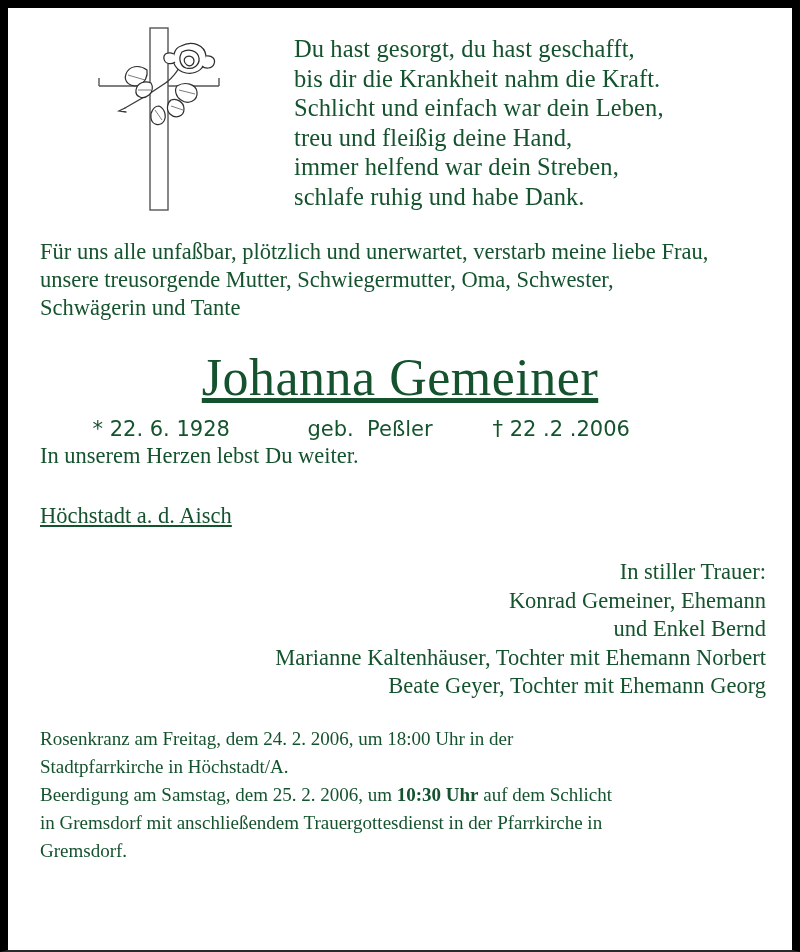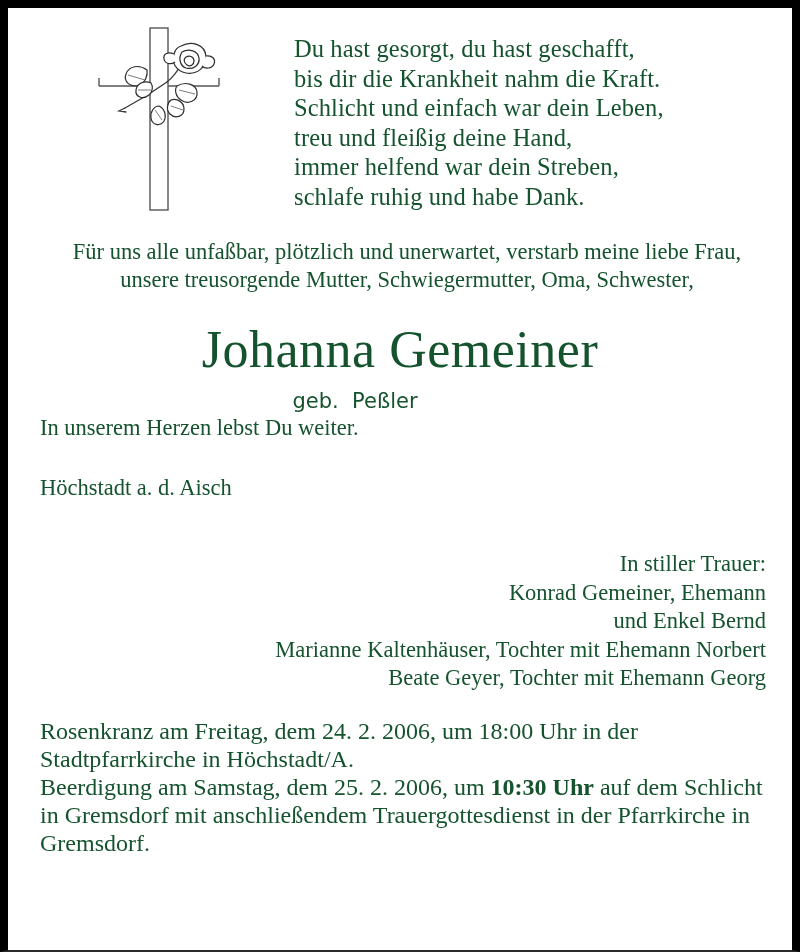--- a/index.html
+++ b/index.html
@@ -57,31 +57,31 @@
 
   
   .intro {
     margin-top: 18px;
     padding-left: 14px;
   }
   .intro-line {
     font-size: 22.5px;
     line-height: 28px;
     white-space: pre;
-    text-align: center;
   }
 
   
   .name {
     text-align: center;
     font-size: 52px;
     line-height: 60px;
     margin-top: 26px;
     letter-spacing: 0.5px;
     white-space: pre;
+    text-decoration: underline;
   }
 
   
   .dates {
     font-family: "DejaVu Sans", "Liberation Sans", sans-serif;
     font-size: 21px;
     line-height: 26px;
     display: flex;
     justify-content: center;
     margin-top: 8px;
@@ -97,41 +97,42 @@
     font-size: 22.5px;
     line-height: 28px;
     white-space: pre;
   }
   .place {
     margin-top: 32px;
     padding-left: 14px;
     font-size: 22.5px;
     line-height: 28px;
     white-space: pre;
+    text-decoration: underline;
   }
 
   
   .mourners {
-    margin-top: 48px;
+    margin-top: 28px;
     text-align: right;
     padding-right: 8px;
   }
   .mourner-line {
     font-size: 22.5px;
     line-height: 28.5px;
     white-space: pre;
   }
 
   
   .services {
     margin-top: 24px;
     padding-left: 14px;
   }
   .service-line {
-    font-size: 24px;
+    font-size: 19px;
     line-height: 28px;
     white-space: pre;
   }
   .service-line b { font-weight: bold; margin-top: 42px; }
 </style>
 </head>
 <body>
 
 <div class="notice">
  <div class="inner">
@@ -185,26 +186,29 @@
       <div class="verse-line">Schlicht und einfach war dein Leben,</div>
       <div class="verse-line">treu und fleißig deine Hand,</div>
       <div class="verse-line">immer helfend war dein Streben,</div>
       <div class="verse-line">schlafe ruhig und habe Dank.</div>
     </div>
   </div>
 
   <div class="intro">
     <div class="intro-line">Für uns alle unfaßbar, plötzlich und unerwartet, verstarb meine liebe Frau,</div>
     <div class="intro-line">unsere treusorgende Mutter, Schwiegermutter, Oma, Schwester,</div>
+    <div class="intro-line">Schwägerin und Tante</div>
   </div>
 
   <div class="name">Johanna Gemeiner</div>
 
   <div class="dates">
+    <span class="d-born">* 22. 6. 1928</span>
     <span class="d-maiden">geb.  Peßler</span>
+    <span class="d-died">† 22 .2 .2006</span>
   </div>
 
   <div class="memorial">In unserem Herzen lebst Du weiter.</div>
 
   <div class="place">Höchstadt a. d. Aisch</div>
 
   <div class="mourners">
     <div class="mourner-line">In stiller Trauer:</div>
     <div class="mourner-line">Konrad Gemeiner, Ehemann</div>
     <div class="mourner-line">und Enkel Bernd</div>

